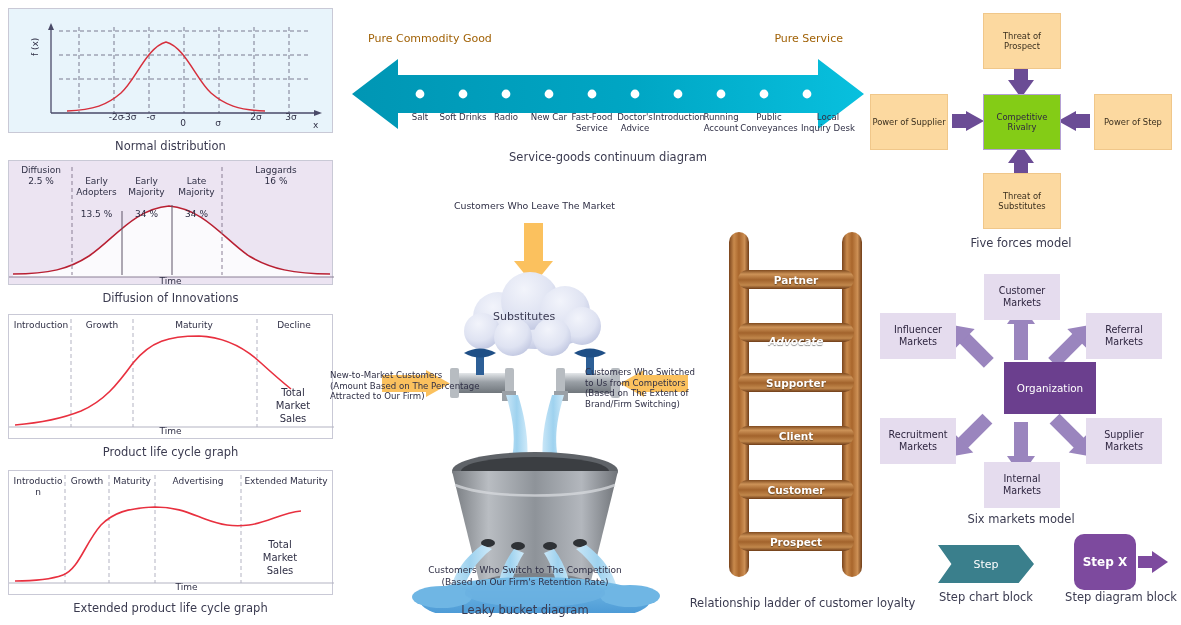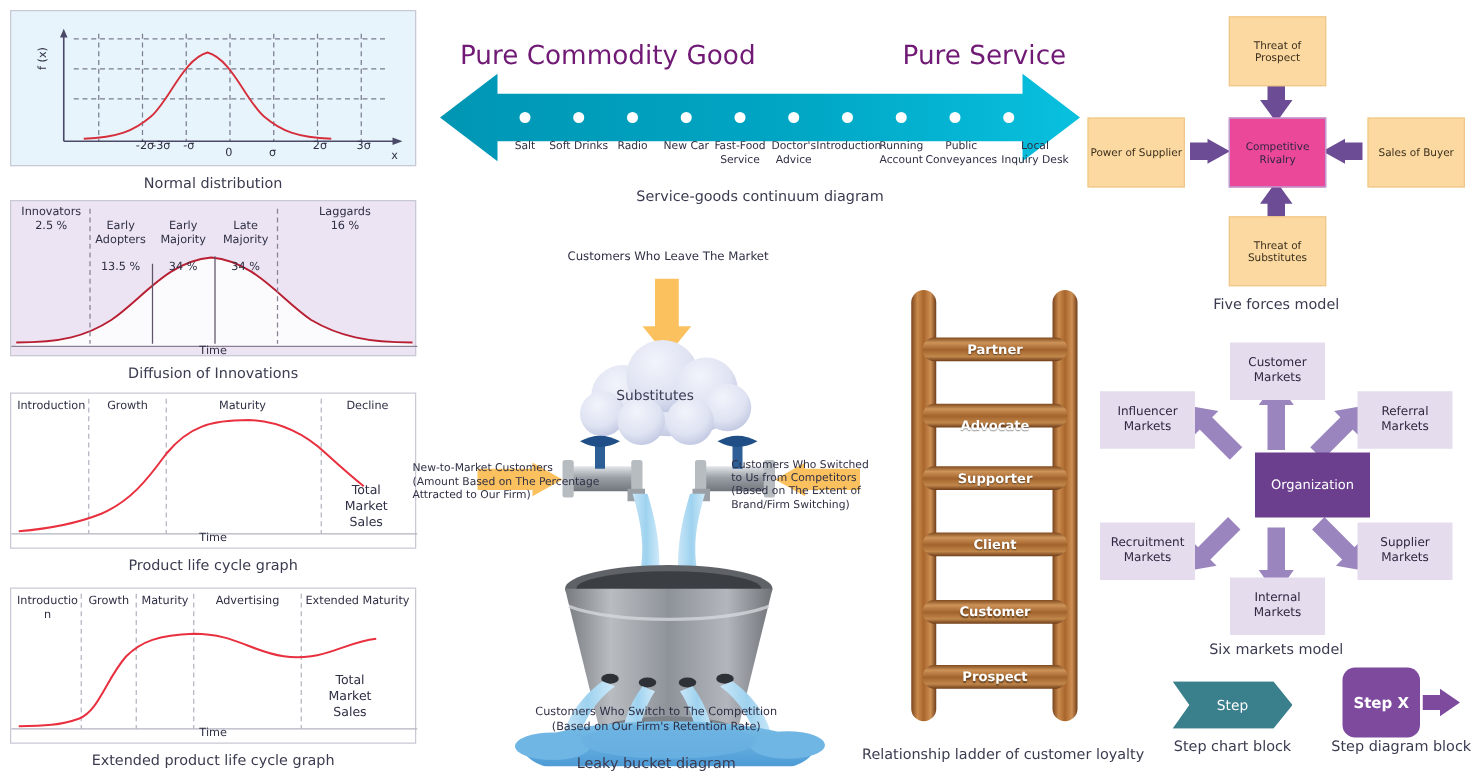--- a/index.html
+++ b/index.html
@@ -14,38 +14,38 @@
   .p1box{background:#e8f4fb;}
   .p2box{background:#ece4f2;}
   .p3box{background:#ffffff;}
   .p4box{background:#ffffff;}
   .axlabel{position:absolute;font-size:9px;color:#2f2f45;}
   .seglabel{position:absolute;font-size:9px;color:#2f2f45;text-align:center;line-height:11px;}
   .timelbl{position:absolute;font-size:9px;color:#2f2f45;text-align:center;width:100%;}
   .tms{position:absolute;font-size:10px;color:#2f2f45;text-align:center;line-height:13px;}
 
   
-  .contin-title{position:absolute;font-size:21px;color:#701a75;font-weight:400;}
+  .contin-title{position:absolute;font-size:11px;color:#a16207;font-weight:400;}
   .cont-lbl{position:absolute;font-size:8.6px;color:#2f2f45;text-align:center;line-height:10.5px;}
 
   
   .lb-txt{position:absolute;font-size:8.6px;color:#2f2f45;line-height:10.6px;}
   .lb-top{position:absolute;font-size:9.4px;color:#2f2f45;}
   .lb-bot{position:absolute;font-size:9px;color:#2f2f45;text-align:center;line-height:11.5px;}
 
   
   .rung-lbl{position:absolute;width:100%;text-align:center;color:#ffffff;
             font-size:10.5px;font-weight:bold;top:50%;transform:translateY(-50%);
             text-shadow:0 1px 1px rgba(0,0,0,.45);}
 
   
   .ffbox{position:absolute;background:#fcd9a0;border:1px solid #f0c78a;box-sizing:border-box;
          display:flex;align-items:center;justify-content:center;text-align:center;
          font-size:8.4px;color:#3a2f1e;line-height:10px;}
-  .ffcenter{position:absolute;background:#ec4899;border:1px solid #b4a0d4;box-sizing:border-box;
+  .ffcenter{position:absolute;background:#84cc16;border:1px solid #b4a0d4;box-sizing:border-box;
          display:flex;align-items:center;justify-content:flex-start;text-align:center;
          font-size:8.4px;color:#2f2640;}
 
   
   .smbox{position:absolute;background:#e5dcee;box-sizing:border-box;
          display:flex;align-items:center;justify-content:center;text-align:center;
          font-size:9.6px;color:#2f2640;line-height:12px;}
   .smcenter{position:absolute;background:#6b3f8e;box-sizing:border-box;
          display:flex;align-items:center;justify-content:center;text-align:center;
          font-size:10.4px;color:#ffffff;}
@@ -108,21 +108,21 @@
         <line x1="213" y1="6" x2="213" y2="114"></line>
       </g>
       <g stroke="#5e5568" stroke-width="1">
         <line x1="113" y1="50" x2="113" y2="114"></line>
         <line x1="163" y1="44" x2="163" y2="114"></line>
       </g>
       <line x1="0" y1="116" x2="325" y2="116" stroke="#8a7f95" stroke-width="1"></line>
     </svg>
   </div>
   <div class="seglabel" style="left:4px;top:5px;width:58px;">
-    <span>Innovators</span><br>
+    <span>Diffusion</span><br>
     <span>2.5 %</span>
   </div>
   <div class="seglabel" style="left:64px;top:5px;width:49px;white-space:pre-line;">
     <span>Early
 Adopters</span><br>
     <span>13.5 %</span>
   </div>
   <div class="seglabel" style="left:114px;top:5px;width:49px;white-space:pre-line;">
     <span>Early
 Majority</span><br>
@@ -157,21 +157,21 @@
   <div class="seglabel" style="left:64px;top:6px;width:60px;">Growth</div>
   <div class="seglabel" style="left:126px;top:6px;width:120px;">Maturity</div>
   <div class="seglabel" style="left:250px;top:6px;width:72px;">Decline</div>
   <div class="tms" style="left:248px;top:72px;width:74px;white-space:pre-line;">Total
 Market
 Sales</div>
   <div class="timelbl" style="left:0;top:112px;">Time</div>
   <div class="cap" style="position:absolute;left:0;top:131px;width:325px;">Product life cycle graph</div>
 </div>
 
-<div class="panel" style="left:8px;top:470px;width:325px;height:148px;">
+<div class="panel" style="left:8px;top:470px;width:325px;height:148px;padding-left:32px;">
   <div class="panelbox p4box" style="left:0;top:0;width:325px;height:125px;">
     <svg width="325" height="125" viewBox="0 0 325 125">
       <g stroke="#b3b3c2" stroke-width="1" stroke-dasharray="4,3">
         <line x1="56" y1="4" x2="56" y2="112"></line>
         <line x1="100" y1="4" x2="100" y2="112"></line>
         <line x1="146" y1="4" x2="146" y2="112"></line>
         <line x1="232" y1="4" x2="232" y2="112"></line>
       </g>
       <path d="M6,110 C26,110 40,109 54,104 C70,98 76,72 92,54 C104,42 118,37 146,36 C168,36 180,42 196,48 C212,54 224,56 240,54 C258,52 272,42 292,40" fill="none" stroke="#e8303f" stroke-width="1.6"></path>
       <line x1="0" y1="112" x2="325" y2="112" stroke="#b3b3c2" stroke-width="1"></line>
@@ -185,21 +185,21 @@
   <div class="seglabel" style="left:234px;top:6px;width:88px;">Extended Maturity</div>
   <div class="tms" style="left:232px;top:68px;width:80px;white-space:pre-line;">Total
 Market
 Sales</div>
   <div class="timelbl" style="left:0;top:112px;">Time</div>
   <div class="cap" style="position:absolute;left:0;top:131px;width:325px;">Extended product life cycle graph</div>
 </div>
 
 <div class="abs" style="left:352px;top:20px;width:512px;height:150px;">
   <div class="contin-title" style="left:16px;top:12px;">Pure Commodity Good</div>
-  <div class="contin-title" style="right:11px;top:12px;">Pure Service</div>
+  <div class="contin-title" style="right:21px;top:12px;">Pure Service</div>
   <svg width="512" height="78" viewBox="0 0 512 78" style="position:absolute;left:0;top:35px;">
     <defs>
       <linearGradient id="contgrad" x1="0" y1="0" x2="1" y2="0">
         <stop offset="0%" stop-color="#0096b4"></stop>
         <stop offset="55%" stop-color="#00a6c4"></stop>
         <stop offset="100%" stop-color="#08c0de"></stop>
       </linearGradient>
     </defs>
     <polygon points="0,39 46,4 46,20 466,20 466,4 512,39 466,74 466,58 46,58 46,74" fill="url(#contgrad)"></polygon>
     <g fill="#ffffff">
@@ -384,21 +384,21 @@
       <rect x="48" y="143" width="116" height="19" rx="9.5" fill="url(#rungg)"></rect>
       <rect x="48" y="196" width="116" height="19" rx="9.5" fill="url(#rungg)"></rect>
       <rect x="48" y="250" width="116" height="19" rx="9.5" fill="url(#rungg)"></rect>
       <rect x="48" y="302" width="116" height="19" rx="9.5" fill="url(#rungg)"></rect>
     </g>
   </svg>
   <div>
     <div class="abs" style="left:48px;top:40px;width:116px;height:19px;">
       <div class="rung-lbl">Partner</div>
       </div>
-    <div class="abs" style="left:48px;top:93px;width:116px;height:36px;">
+    <div class="abs" style="left:48px;top:93px;width:116px;height:36px;font-style:italic;">
       <div class="rung-lbl">Advocate</div>
       </div>
     <div class="abs" style="left:48px;top:143px;width:116px;height:19px;">
       <div class="rung-lbl">Supporter</div>
       </div>
     <div class="abs" style="left:48px;top:196px;width:116px;height:19px;">
       <div class="rung-lbl">Client</div>
       </div>
     <div class="abs" style="left:48px;top:250px;width:116px;height:19px;">
       <div class="rung-lbl">Customer</div>
@@ -431,21 +431,21 @@
         </g>
     </g>
   </svg>
   <div class="ffbox" style="left:117px;top:5px;width:78px;height:56px;">
     <span style="white-space:pre-line;">Threat of Prospect</span>
     </div>
   <div class="ffbox" style="left:4px;top:86px;width:78px;height:56px;">
     <span style="white-space:pre-line;">Power of Supplier</span>
     </div>
   <div class="ffbox" style="left:228px;top:86px;width:78px;height:56px;">
-    <span style="white-space:pre-line;">Sales of Buyer</span>
+    <span style="white-space:pre-line;">Power of Step</span>
     </div>
   <div class="ffbox" style="left:117px;top:165px;width:78px;height:56px;">
     <span style="white-space:pre-line;">Threat of
 Substitutes</span>
     </div>
   <div class="ffcenter" style="left:117px;top:86px;width:78px;height:56px;">
     <span>Competitive Rivalry</span>
     </div>
   <div class="cap" style="position:absolute;left:0;top:228px;width:310px;">Five forces model</div>
 </div>

